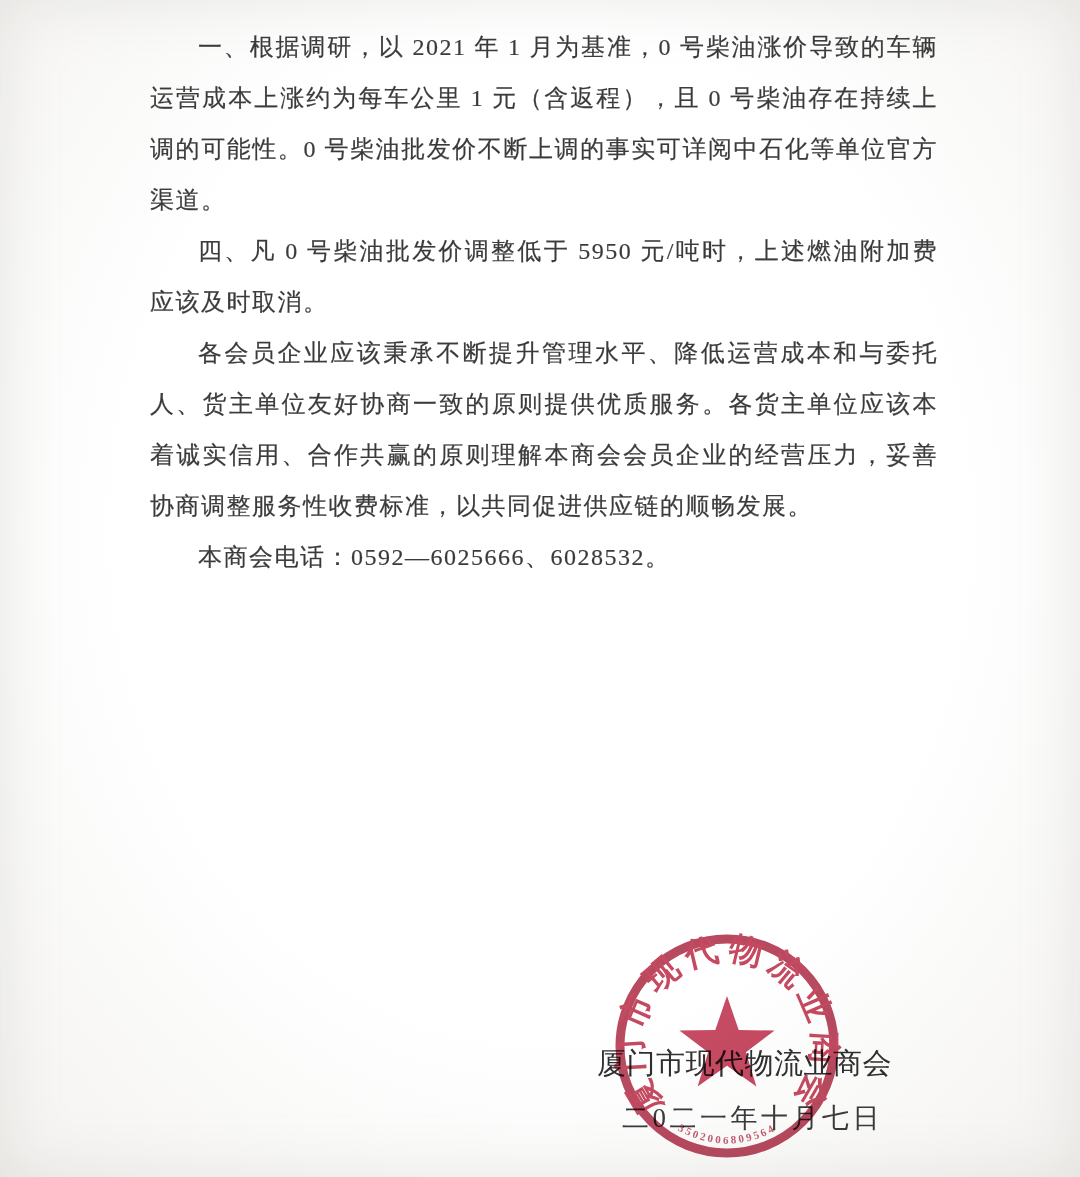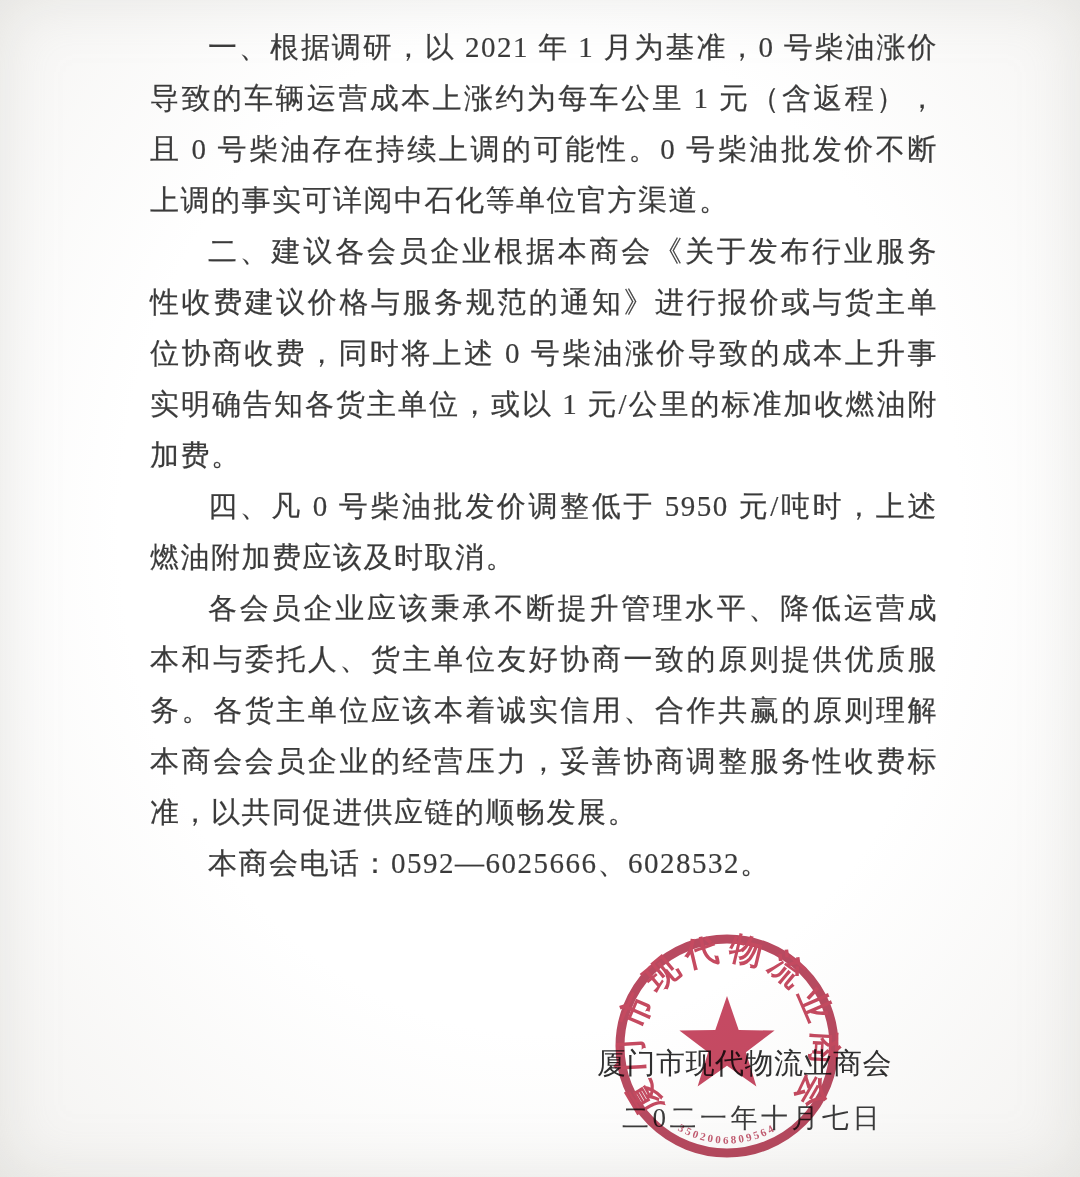--- a/index.html
+++ b/index.html
@@ -15,21 +15,21 @@
     box-shadow: inset 0 0 60px rgba(180,178,172,0.25);
   }
   .doc-body {
     position: absolute;
     left: 150px; top: 22px;
     width: 788px;
     color: #3a3a3a;
   }
   .doc-body p {
     margin: 0;
-    font-size: 29px;
+    font-size: 24px;
     line-height: 51px;
     letter-spacing: 1.5px;
     text-indent: 2em;
     text-align: justify;
     text-justify: inter-character;
     -webkit-text-stroke: 0.2px #4a4a4a;
   }
   .signature {
     position: absolute;
     left: 597px; top: 1044px;
@@ -62,21 +62,20 @@
     font-weight: bold;
   }
 </style>
 </head>
 <body>
 
 <div class="page">
 
   <div class="doc-body">
     <p>一、根据调研，以 2021 年 1 月为基准，0 号柴油涨价导致的车辆运营成本上涨约为每车公里 1 元（含返程），且 0 号柴油存在持续上调的可能性。0 号柴油批发价不断上调的事实可详阅中石化等单位官方渠道。</p>
-    <p>二、建议各会员企业根据本商会《关于发布行业服务性收费建议价格与服务规范的通知》进行报价或与货主单位协商收费，同时将上述 0 号柴油涨价导致的成本上升事实明确告知各货主单位，或以 1 元/公里的标准加收燃油附加费。</p>
     <p>四、凡 0 号柴油批发价调整低于 5950 元/吨时，上述燃油附加费应该及时取消。</p>
     <p>各会员企业应该秉承不断提升管理水平、降低运营成本和与委托人、货主单位友好协商一致的原则提供优质服务。各货主单位应该本着诚实信用、合作共赢的原则理解本商会会员企业的经营压力，妥善协商调整服务性收费标准，以共同促进供应链的顺畅发展。</p>
     <p>本商会电话：0592—6025666、6028532。</p>
   </div>
 
   <div class="signature">厦门市现代物流业商会</div>
   <div class="sign-date">二0二一年十月七日</div>
 
   <svg class="seal" viewBox="-116 -116 232 232" xmlns="http://www.w3.org/2000/svg">
     <defs>

